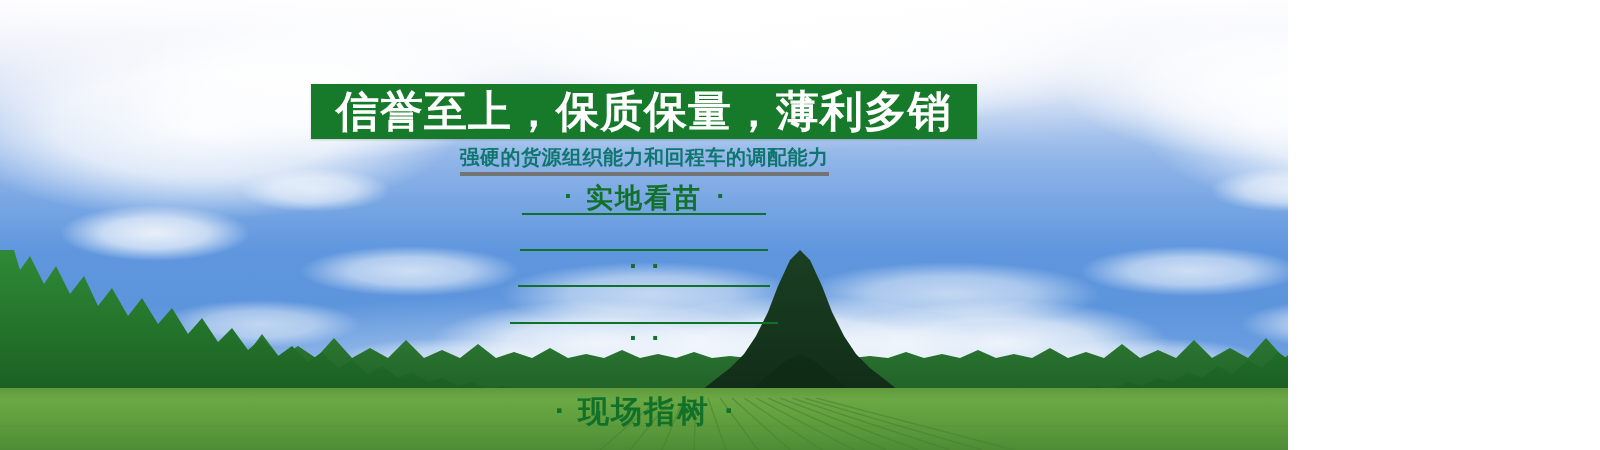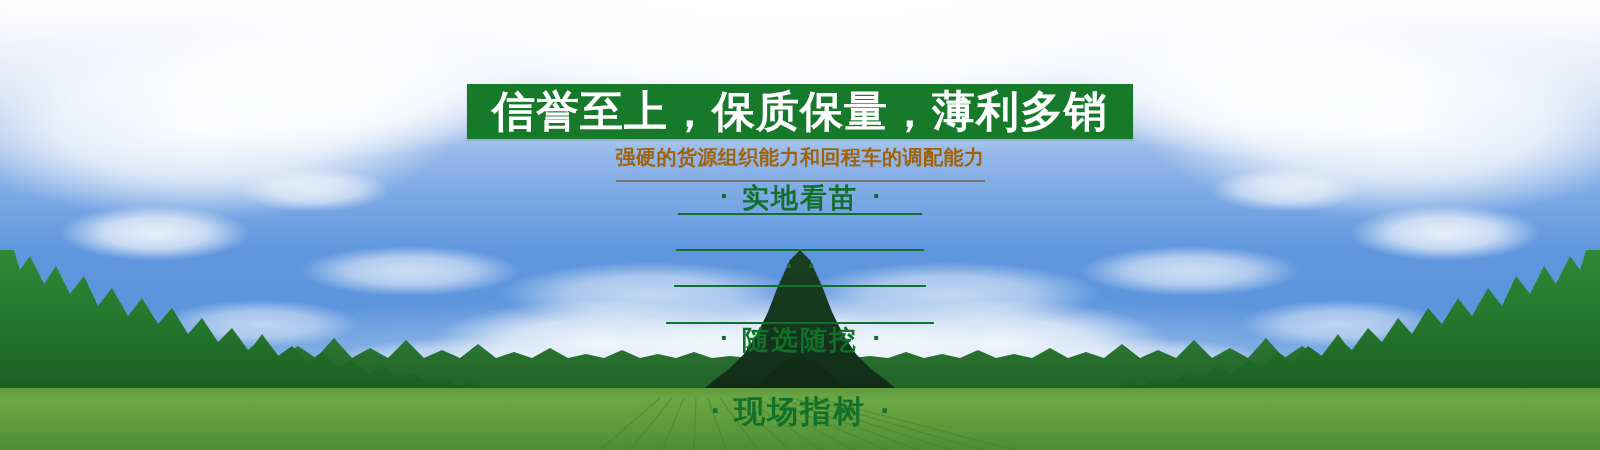--- a/index.html
+++ b/index.html
@@ -4,21 +4,21 @@
 <style>
   html, body {
     margin: 0;
     padding: 0;
     background: #ffffff;
   }
   * { box-sizing: border-box; }
 
   .banner {
     position: relative;
-    width: 1600px;
+    width: 1288px;
     height: 450px;
     overflow: hidden;
     font-family: "DejaVu Sans", "Liberation Sans", sans-serif;
     user-select: none;
   }
 
   
   .sky {
     position: absolute;
     inset: 0;
@@ -129,27 +129,27 @@
   .subtitle-wrap {
     position: absolute;
     left: 50%;
     transform: translateX(-50%);
     top: 146px;
     width: 720px;
     text-align: center;
   }
   .subtitle {
     display: inline-block;
-    color: #a16207;
+    color: #0f766e;
     font-size: 20px;
     font-weight: bold;
     line-height: 1.1;
     letter-spacing: 0.5px;
-    border-bottom: 2px solid #737373;
-    padding-bottom: 12px;
+    border-bottom: 4px solid #737373;
+    padding-bottom: 4px;
     white-space: nowrap;
   }
 
   .feature-list {
     position: absolute;
     left: 50%;
     transform: translateX(-50%);
     top: 180px;
     width: 420px;
   }
@@ -354,21 +354,20 @@
       <div class="sep w1 sp1"></div>
 
       <div class="feature-row s2 r2">
         <span class="dot">·</span>
         <span class="dot">·</span>
       </div>
       <div class="sep w2 sp2"></div>
 
       <div class="feature-row s3 r3">
         <span class="dot">·</span>
-        <span class="label">随选随挖</span>
         <span class="dot">·</span>
       </div>
       <div class="sep w3 sp3"></div>
 
       <div class="feature-row s4 r4">
         <span class="dot">·</span>
         <span class="label">现场指树</span>
         <span class="dot">·</span>
       </div>
       <div class="sep w4 sp4"></div>

